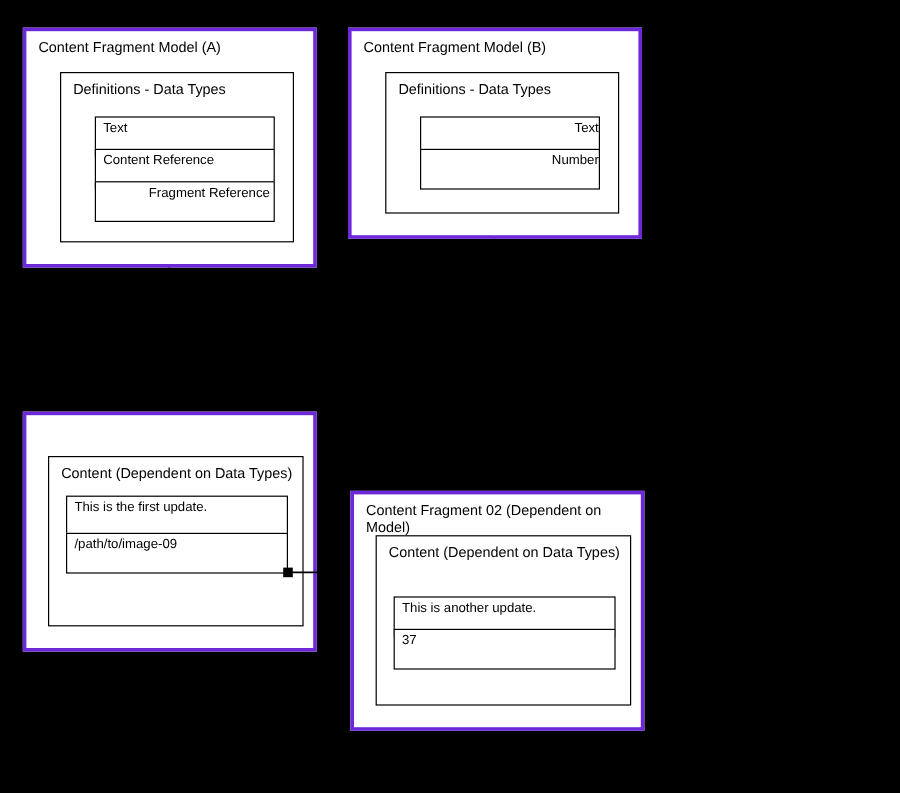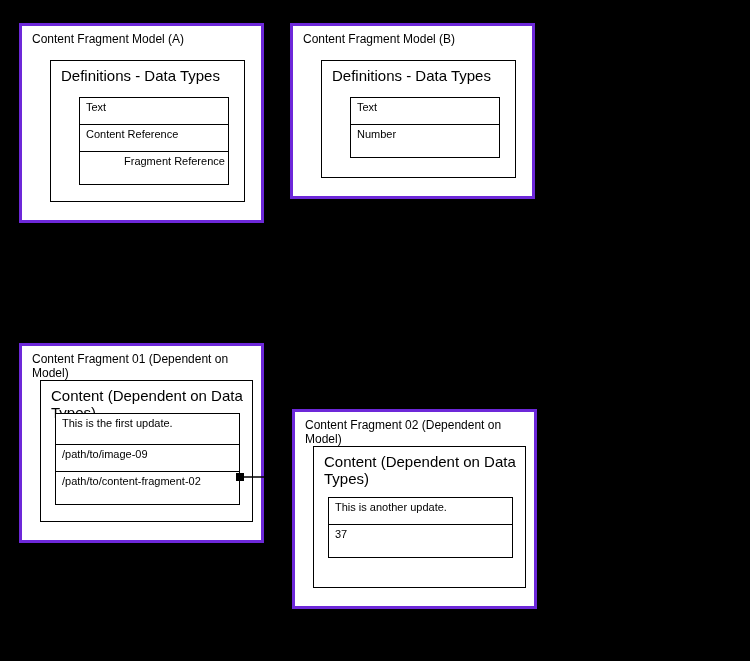--- a/index.html
+++ b/index.html
@@ -25,21 +25,21 @@
   }
   .inner-box {
     position: absolute;
     border: 1px solid #000;
     background: #fff;
   }
   .inner-title {
     position: absolute;
     top: 6px;
     left: 10px;
-    font-size: 15px;
+    font-size: 12px;
   }
   .field {
     position: absolute;
     border: 1px solid #000;
     background: #fff;
     height: 34px;
     line-height: 18px;
     padding-left: 6px;
     font-size: 11px;
   }
@@ -58,36 +58,34 @@
 <div class="box" style="left:19px; top:23px; width:245px; height:200px;">
   <div class="outer-title">Content Fragment Model (A)</div>
   <div class="inner-box" style="left:28px; top:34px; width:195px; height:142px;">
     <div class="inner-title">Definitions - Data Types</div>
     <div class="field" style="left:28px; top:36px; width:150px;">Text</div>
     <div class="field" style="left:28px; top:63px; width:150px;">Content Reference</div>
     <div class="field" style="left:28px; top:90px; width:150px;padding-left:44px;">Fragment Reference</div>
   </div>
 </div>
 
-<div class="box" style="left:290px; top:23px; width:245px; height:176px;">
+<div class="box" style="left:290px; top:23px; width:245px; height:176px;text-align:right;">
   <div class="outer-title">Content Fragment Model (B)</div>
   <div class="inner-box" style="left:28px; top:34px; width:195px; height:118px;">
     <div class="inner-title">Definitions - Data Types</div>
     <div class="field" style="left:28px; top:36px; width:150px;">Text</div>
     <div class="field" style="left:28px; top:63px; width:150px;">Number</div>
   </div>
 </div>
 
 <div class="box" style="left:19px; top:343px; width:245px; height:200px;">
-  <div class="outer-title">Content Fragment  01 (Dependent on Model)</div>
   <div class="inner-box" style="left:18px; top:34px; width:213px; height:142px;">
     <div class="inner-title">Content (Dependent on Data Types)</div>
     <div class="field" style="left:14px; top:32px; width:185px;">This is the first update.</div>
     <div class="field" style="left:14px; top:63px; width:185px;">/path/to/image-09</div>
-    <div class="field" style="left:14px; top:90px; width:185px;">/path/to/content-fragment-02</div>
   </div>
 </div>
 
 <div class="box" style="left:292px; top:409px; width:245px; height:200px;">
   <div class="outer-title">Content Fragment 02 (Dependent on Model)</div>
   <div class="inner-box" style="left:18px; top:34px; width:213px; height:142px;">
     <div class="inner-title">Content  (Dependent on Data Types)</div>
     <div class="field" style="left:14px; top:50px; width:185px;">This is another update.</div>
     <div class="field" style="left:14px; top:77px; width:185px;">37</div>
   </div>

